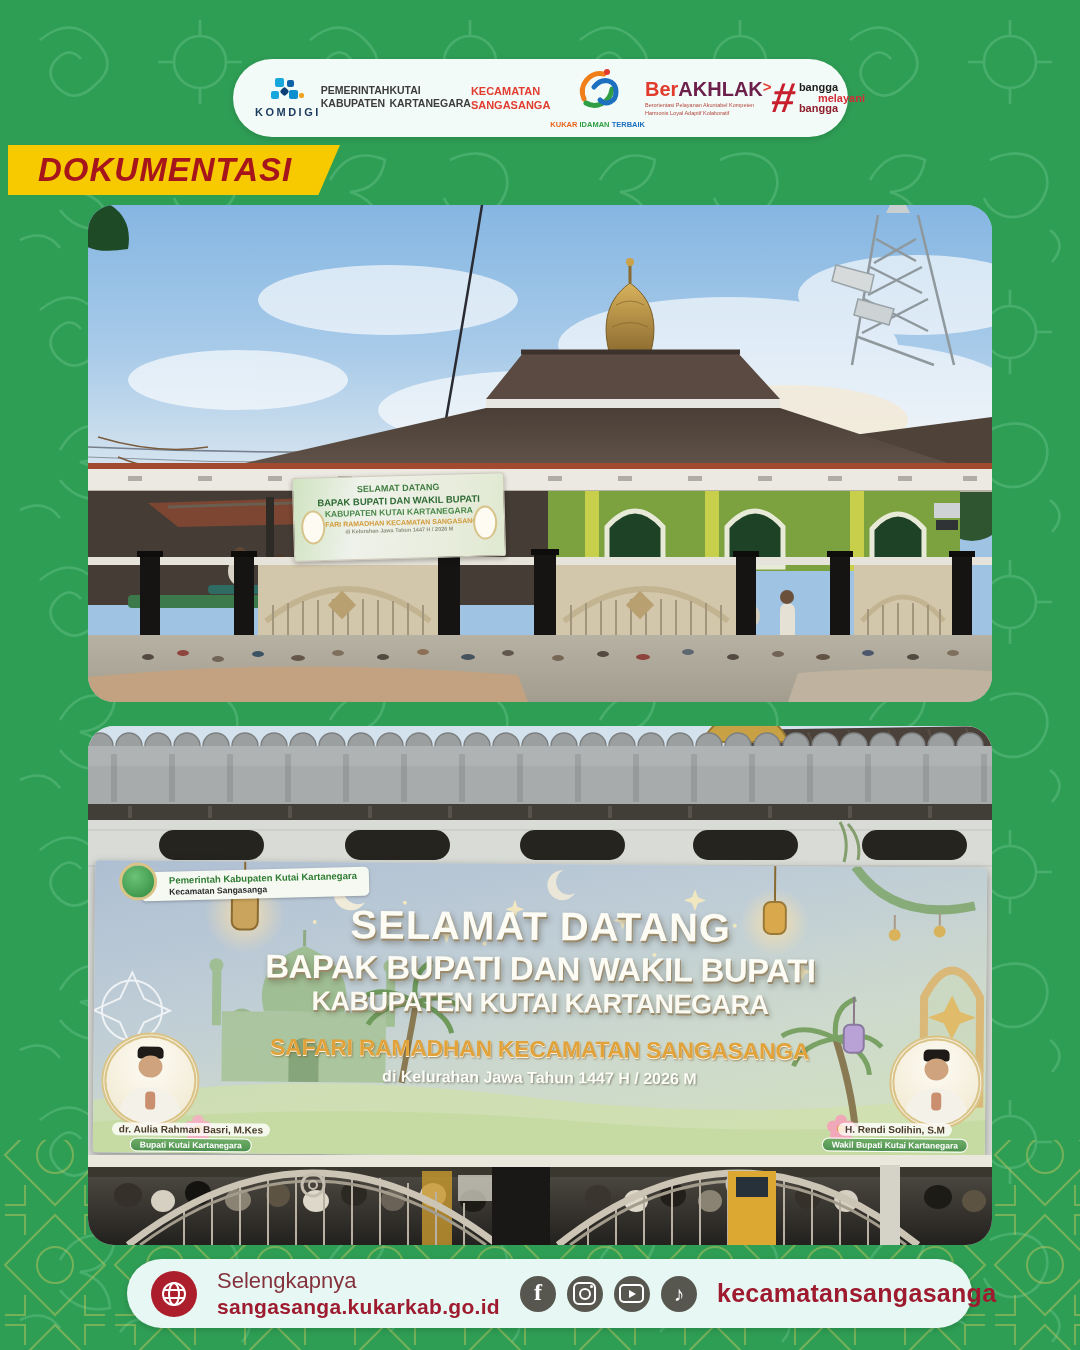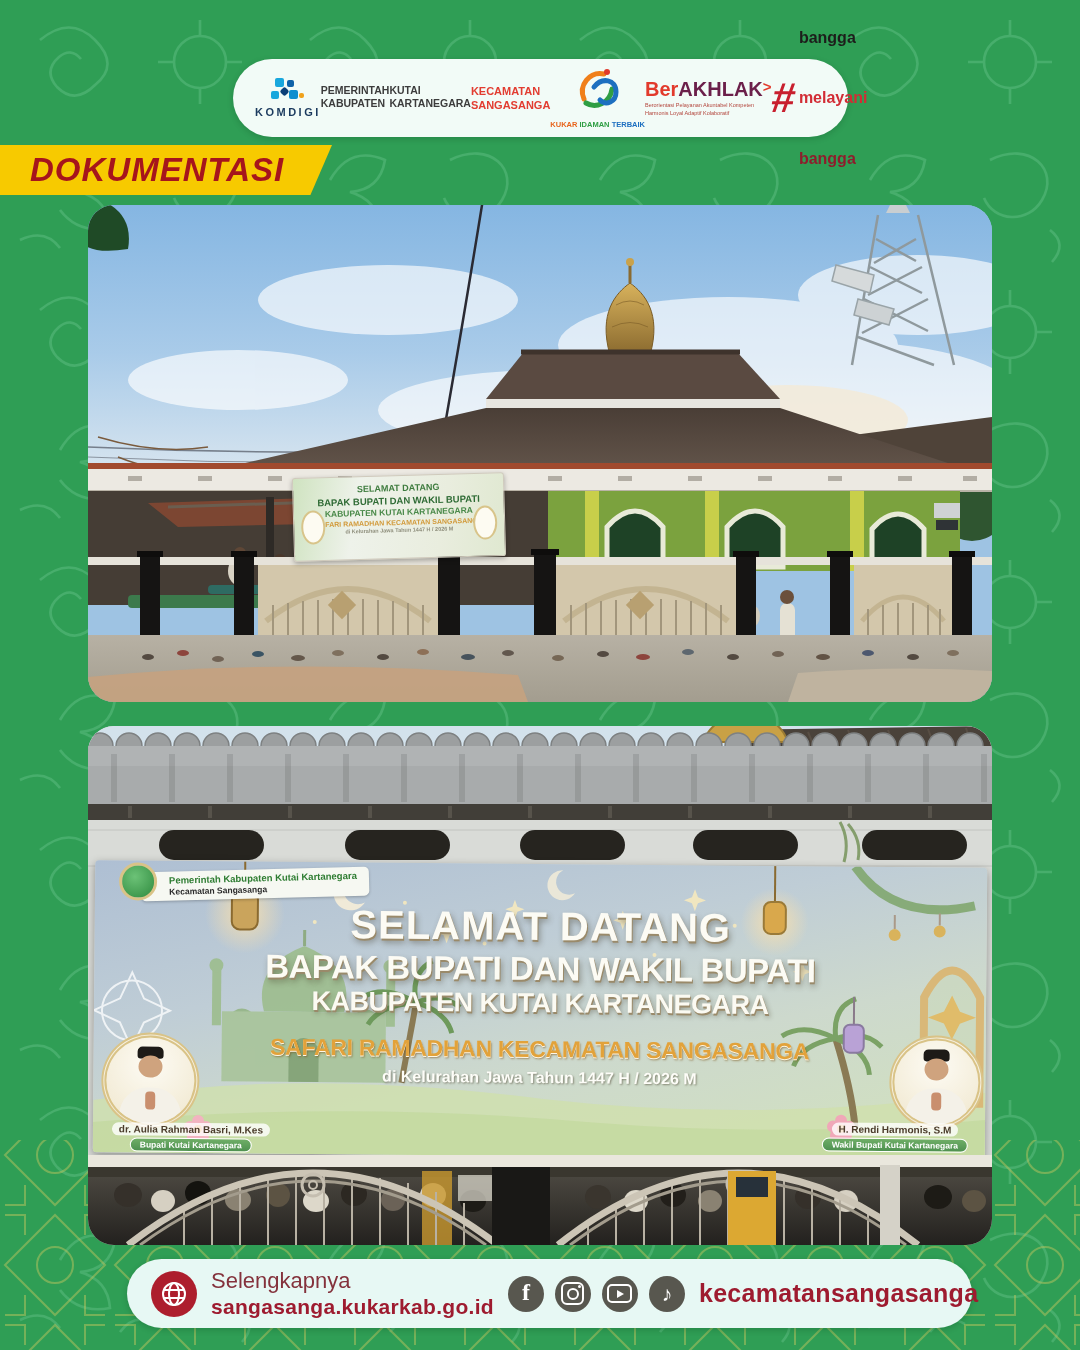--- a/index.html
+++ b/index.html
@@ -20,25 +20,25 @@
   .gov-text .l3{font-size:11px;font-weight:bold;color:#e23c30;margin-top:1px;}
   .kukar-words{font-size:7.5px;font-weight:bold;margin-top:10px;white-space:nowrap;}
   .kw1{color:#e8641c;} .kw2{color:#2f9e44;} .kw3{color:#1d6fc0;}
   .berakhlak{display:flex;flex-direction:column;align-items:flex-start;line-height:1;}
   .ber-main{font-size:20px;font-weight:bold;}
   .ber-main .ber{color:#e23a2c;} .ber-main .akhlak{color:#6b1f4a;margin-top:36px;}
   .ber-main .arrow{color:#e23a2c;font-weight:bold;font-size:15px;vertical-align:top;}
   .ber-sub{font-size:5.5px;color:#b3453c;margin-top:3px;line-height:1.4;}
   .bangga{display:flex;align-items:center;gap:4px;}
   .bangga .hash{font-size:42px;font-weight:bold;color:#c81f2e;transform:skewX(-8deg);line-height:0.9;}
-  .bangga-lines{display:flex;flex-direction:column;line-height:0.98;font-weight:bold;font-size:16px;gap:45px;}
-  .bg-l1{color:#1d1d1b;} .bg-l2{color:#d22c35;} .bg-l3{color:#8e1d2c;}
+  .bangga-lines{display:flex;flex-direction:column;line-height:0.98;font-weight:bold;font-size:11px;}
+  .bg-l1{color:#1d1d1b;} .bg-l2{color:#d22c35;margin-left:19px;} .bg-l3{color:#8e1d2c;}
 
   
-  .doc-banner{position:absolute;left:0;top:145px;width:332px;height:50px;background:#f7ca00;
+  .doc-banner{position:absolute;left:8px;top:145px;width:332px;height:50px;background:#f7ca00;
               clip-path:polygon(0 0,100% 0,93.5% 100%,0 100%);display:flex;align-items:center;
               padding-left:30px;box-sizing:border-box;}
   .doc-banner span{font-size:33px;font-weight:900;font-style:italic;color:#a6151c;letter-spacing:1px;}
 
   
   .photo{position:absolute;left:88px;width:904px;border-radius:26px;overflow:hidden;}
   #photo1{top:205px;height:497px;background:#9ec3e3;}
   #photo2{top:726px;height:519px;background:#d9dbd7;}
   .layer{position:absolute;left:0;top:0;}
 
@@ -92,21 +92,21 @@
                    background:#c98f6e;border-radius:4px;}
   .cap{position:absolute;display:flex;flex-direction:column;align-items:center;}
   .cap-name{font-size:10px;font-weight:bold;color:#4a3b2a;background:rgba(255,255,255,.8);
             border-radius:8px;padding:1px 7px;white-space:nowrap;}
   .cap-title{font-size:8.5px;font-weight:bold;color:#fff;margin-top:2px;white-space:nowrap;
              background:linear-gradient(#6fae67,#4e9150);border:1px solid #fff;
              border-radius:8px;padding:1px 9px;}
 
   
   .footer-bar{position:absolute;left:127px;top:1259px;width:845px;height:69px;background:#e7f8f4;
-              border-radius:35px;display:flex;align-items:center;padding:0 24px;gap:14px;
+              border-radius:35px;display:flex;align-items:center;padding:0 24px;gap:20px;
               box-sizing:border-box;box-shadow:0 2px 6px rgba(0,40,15,.2);}
   .globe{width:46px;height:46px;border-radius:50%;background:#ad1e2d;display:flex;
          align-items:center;justify-content:center;flex:none;}
   .footer-texts{display:flex;flex-direction:column;line-height:1.2;}
   .more-label{font-size:22px;color:#84323c;}
   .site{font-size:21px;font-weight:bold;color:#9e1b2f;letter-spacing:.3px;}
   .socials{display:flex;align-items:center;gap:11px;margin-left:auto;}
   .soc{width:36px;height:36px;border-radius:50%;background:#58574f;color:#fff;display:flex;
        align-items:center;justify-content:center;flex:none;}
   .soc.fb span{font-size:24px;font-weight:bold;font-family:"Liberation Serif",serif;margin-top:-2px;}
@@ -602,21 +602,21 @@
         <span class="cap-title">Bupati Kutai Kartanegara</span>
       </div>
 
       <div class="portrait" style="left:796px;top:168px;width:84px;height:84px;">
         <span class="peci"></span>
           <span class="face"></span>
           <span class="body"></span>
           <span class="hands"></span>
       </div>
       <div class="cap" style="left:712px;top:256px;width:180px;">
-        <span class="cap-name">H. Rendi Harmonis, S.M</span>
+        <span class="cap-name">H. Rendi Solihin, S.M</span>
         <span class="cap-title">Wakil Bupati Kutai Kartanegara</span>
       </div>
     </div>
 
     <svg class="layer" style="top:429px;" width="904" height="90" viewBox="0 0 904 90">
       <defs>
         <linearGradient id="crowdbg" x1="0" y1="0" x2="0" y2="1">
           <stop offset="0" stop-color="#56524a"></stop>
             <stop offset="1" stop-color="#23211e"></stop>
         </linearGradient>

